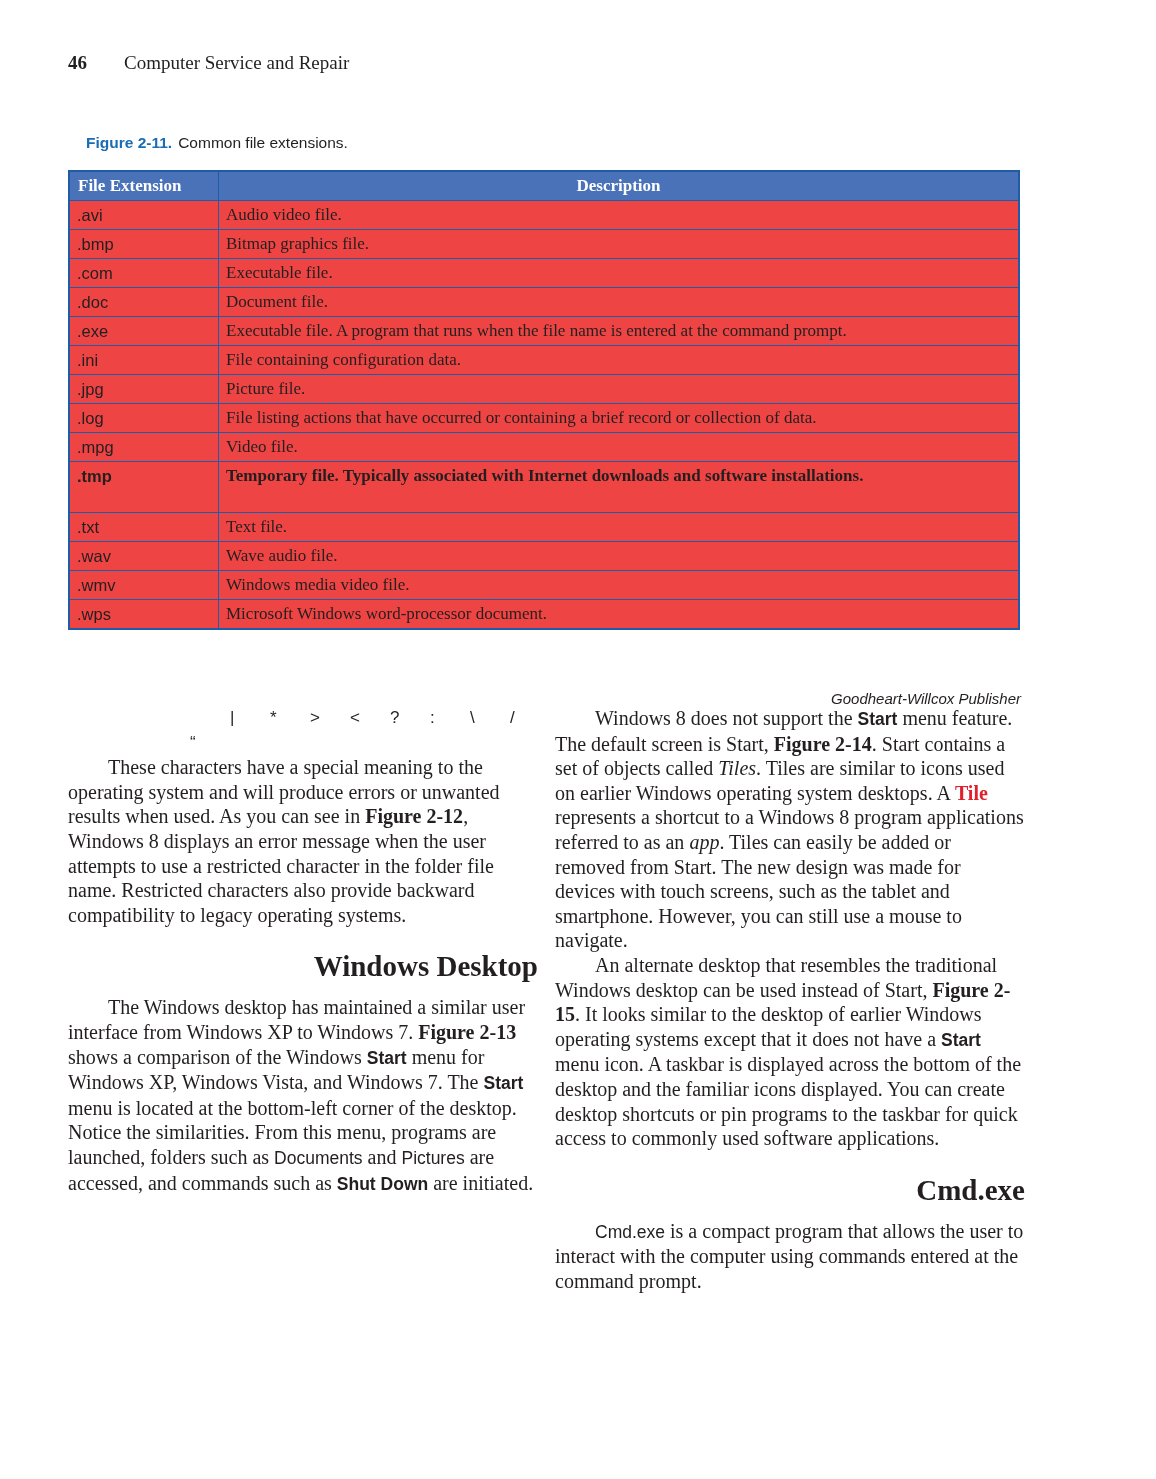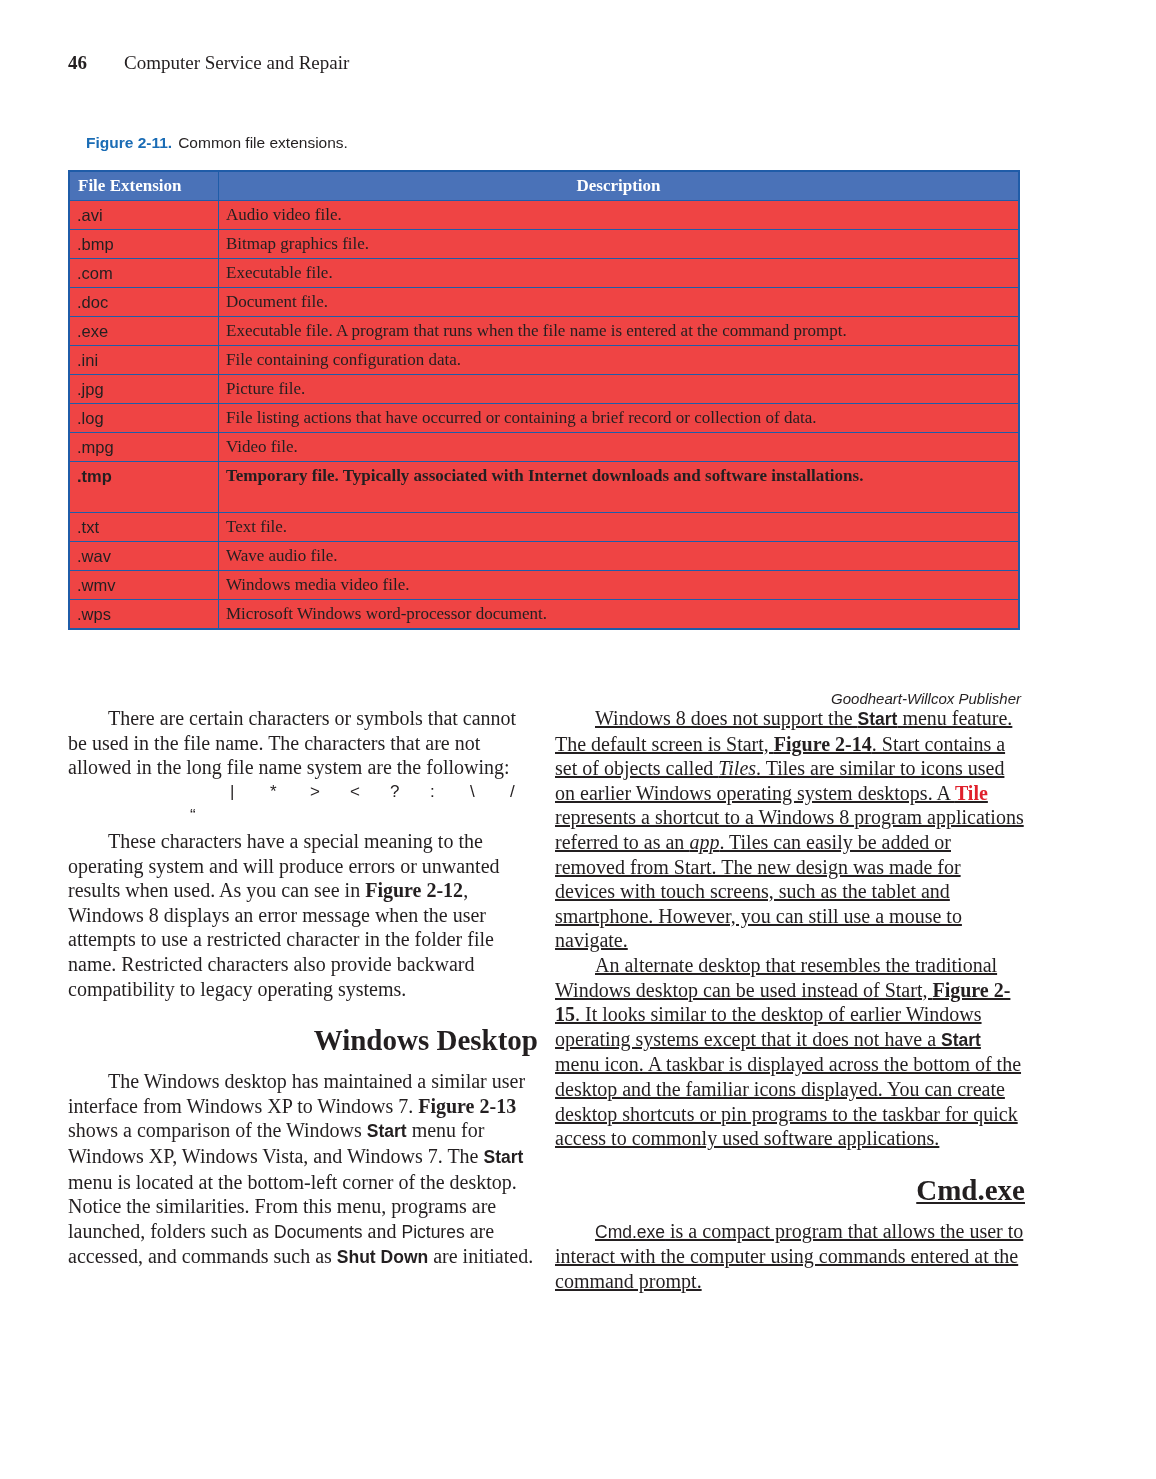--- a/index.html
+++ b/index.html
@@ -10,21 +10,21 @@
   .fig-caption .fig-label { color: #1a6cb5; font-weight: bold; margin-right: 6px; }
   table.ext-table { position: absolute; left: 68px; top: 170px; width: 952px; border-collapse: collapse; border: 2px solid #1f5ca8; padding-left: 42px; }
   .ext-table th { background: #4a72b8; color: #ffffff; font-family: "Liberation Serif", serif; font-weight: bold; font-size: 17px; height: 28px; border: 1.5px solid #1f5ca8; padding: 0 8px; }
   .ext-table th.col-ext { text-align: left; width: 132px; }
   .ext-table td { background: #ef4444; border: 1.5px solid #1f5ca8; font-size: 17px; height: 28px; padding: 0 7px; vertical-align: top; line-height: 28px; }
   .ext-table td.ext { font-family: "Liberation Sans", "DejaVu Sans", sans-serif; font-size: 16.5px; }
   .ext-table tr.tall td { height: 50px; font-weight: bold; }
   .credit { position: absolute; right: 135px; top: 650px; font-family: "Liberation Sans", sans-serif; font-style: italic; font-size: 15px; margin-top: 40px; }
   .col { position: absolute; top: 706px; width: 470px; font-size: 20px; line-height: 24.6px; }
   .col.left { left: 68px; }
-  .col.right { left: 555px; text-decoration: underline; }
+  .col.right { left: 555px; }
   .col p { margin: 0; text-indent: 40px; }
   .sym-row { text-indent: 0; padding-left: 82px; word-spacing: 0; font-family: "Liberation Sans", sans-serif; font-size: 17px; }
   .sym-row span { display: inline-block; width: 40px; text-align: center; }
   .sans-b { font-family: "Liberation Sans", sans-serif; font-weight: bold; font-size: 17.5px; }
   .sans { font-family: "Liberation Sans", sans-serif; font-size: 17.5px; }
   .serif-b { font-weight: bold; }
   .term { color: #e0202c; font-weight: bold; }
   h2 { margin: 22px 0 12px 0; font-size: 29px; font-weight: bold; line-height: 34px; text-align: right; }
 </style>
 </head>
@@ -101,21 +101,20 @@
     <tr>
         <td class="ext">.wps</td>
         <td>Microsoft Windows word-processor document.</td>
       </tr>
   </tbody>
 </table>
 
 <div class="credit">Goodheart-Willcox Publisher</div>
 
 <div class="col left">
-  <p>There are certain characters or symbols that cannot be used in the file name. The characters that are not allowed in the long file name system are the following:</p>
   <p class="sym-row">
     <span>|</span><span>*</span><span>&gt;</span><span>&lt;</span><span>?</span><span>:</span><span>\</span><span>/</span><span>“</span>
   </p>
   <p><span>These characters have a special meaning to the operating system and will produce errors or unwanted results when used. As you can see in </span><span class="serif-b">Figure 2-12</span><span>, Windows 8 displays an error message when the user attempts to use a restricted character in the folder file name. Restricted characters also provide backward compatibility to legacy operating systems.</span></p>
 
   <h2>Windows Desktop</h2>
 
   <p><span>The Windows desktop has maintained a similar user interface from Windows XP to Windows 7. </span><span class="serif-b">Figure 2-13</span><span> shows a comparison of the Windows </span><span class="sans-b">Start</span><span> menu for Windows XP, Windows Vista, and Windows 7. The </span><span class="sans-b">Start</span><span> menu is located at the bottom-left corner of the desktop. Notice the similarities. From this menu, programs are launched, folders such as </span><span class="sans">Documents</span><span> and </span><span class="sans">Pictures</span><span> are accessed, and commands such as </span><span class="sans-b">Shut Down</span><span> are initiated.</span></p>
 </div>
 

